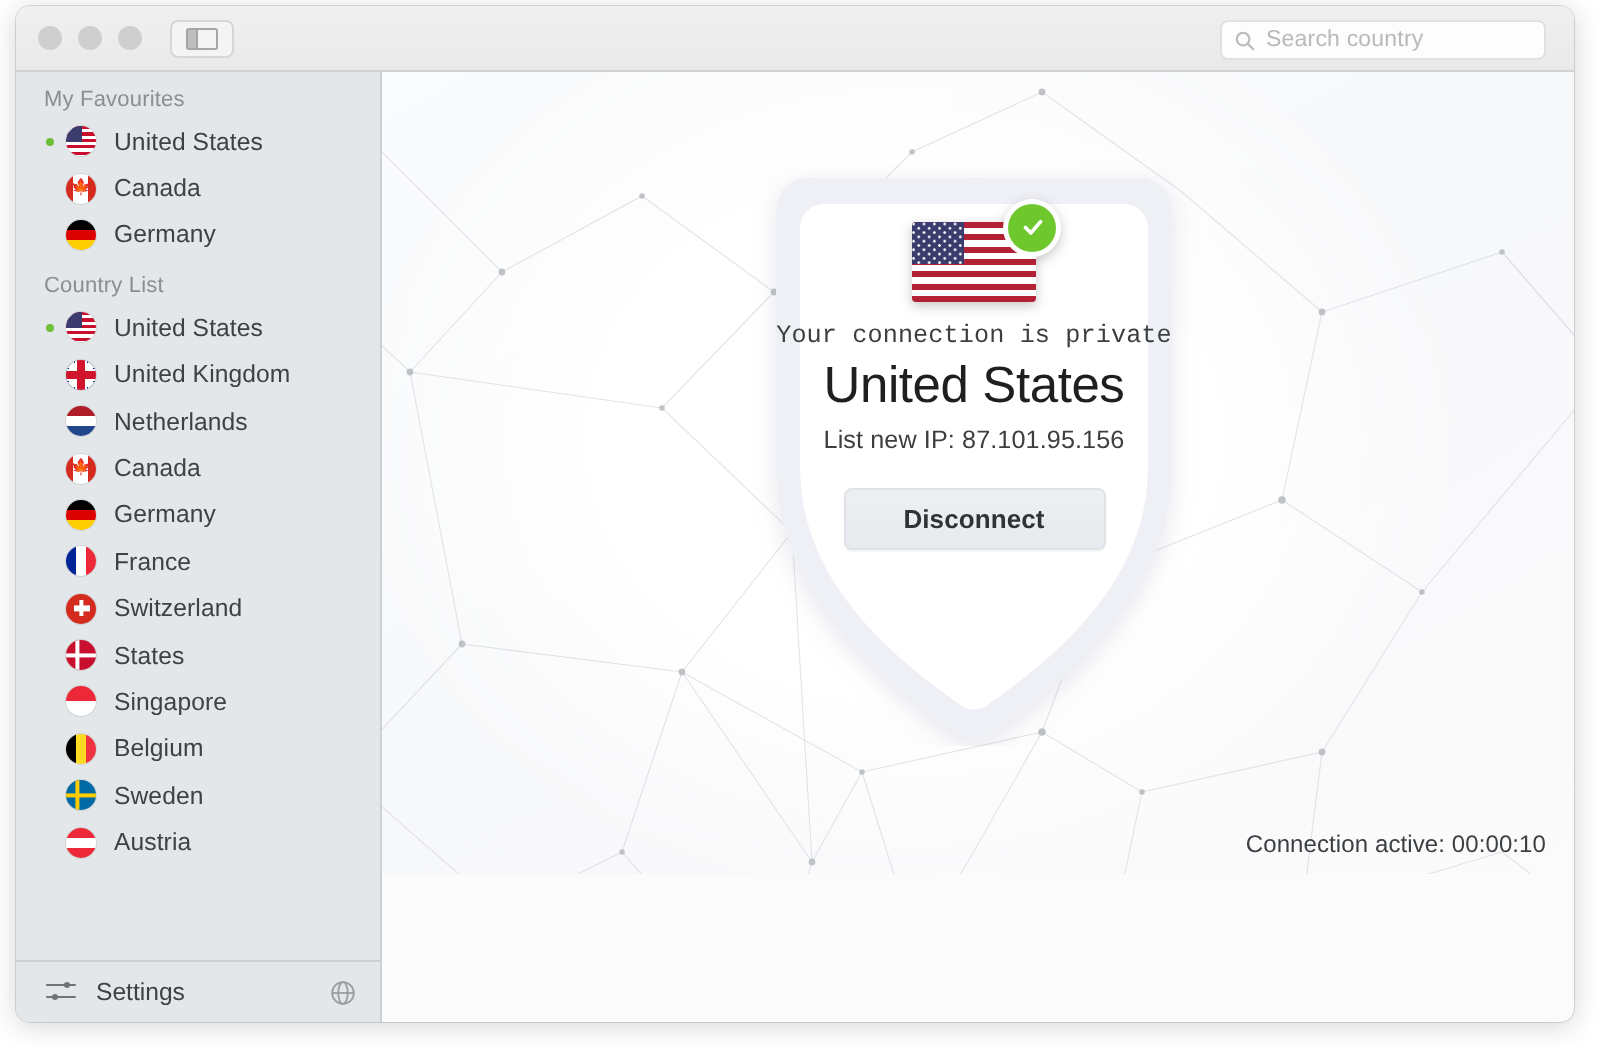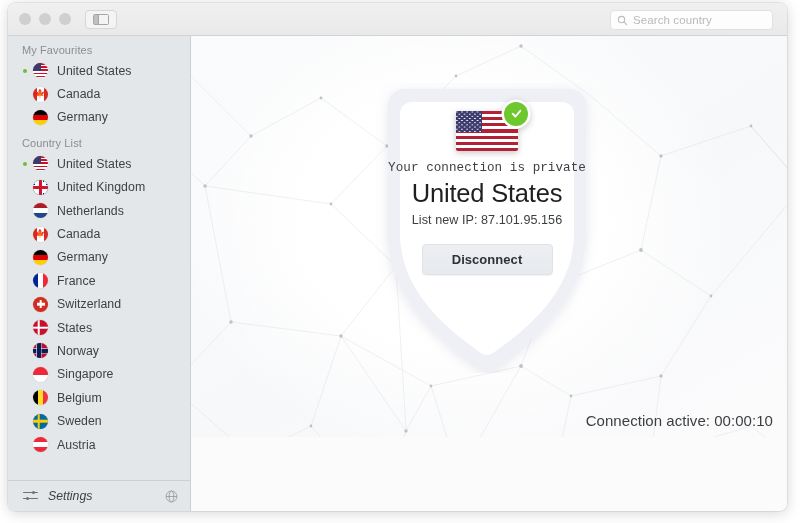--- a/index.html
+++ b/index.html
@@ -249,21 +249,20 @@
     position: absolute; width: 3px; height: 3px; border-radius: 50%;
     background: #6f7276;
   }
   .sliders-icon b:nth-of-type(1) { top: 0px; left: 9px; }
   .sliders-icon b:nth-of-type(2) { top: 6px; left: 3px; }
   .settings-label {
     font-size: 12.3px;
     color: #3f4245;
     margin-left: 10px;
     flex: 1;
-    font-style: italic;
   }
   .globe-icon { width: 13px; height: 13px; opacity: 0.62; }
 
   
   .main {
     flex: 1;
     position: relative;
     background:
       radial-gradient(ellipse 360px 300px at 44% 46%, #ffffff 0%, #ffffff 42%, rgba(255,255,255,0) 78%),
       linear-gradient(150deg, #fafbfc 0%, #f7f8fa 55%, #fbfbfc 100%);
@@ -271,21 +270,21 @@
   }
   .net-bg {
     position: absolute;
     inset: 0;
     pointer-events: none;
   }
   .statusbar {
     position: absolute;
     right: 14px;
     bottom: 8px;
-    font-size: 15px;
+    font-size: 12px;
     color: #3c3f42;
     letter-spacing: 0.05px;
   }
 
   
   .shield-wrap {
     position: absolute;
     left: 50%;
     top: 50%;
     transform: translate(-50%, -50%);
@@ -457,24 +456,20 @@
               <span class="flag f-fr"></span>
               <span class="cname">France</span>
             </div>
             <div class="country-row">
               <span class="flag f-ch"></span>
               <span class="cname">Switzerland</span>
             </div>
             <div class="country-row">
               <span class="flag f-dk"></span>
               <span class="cname">States</span>
-            </div>
-            <div class="country-row">
-              <span class="flag f-no"></span>
-              <span class="cname">Norway</span>
             </div>
             <div class="country-row">
               <span class="flag f-sg"></span>
               <span class="cname">Singapore</span>
             </div>
             <div class="country-row">
               <span class="flag f-be"></span>
               <span class="cname">Belgium</span>
             </div>
             <div class="country-row">

